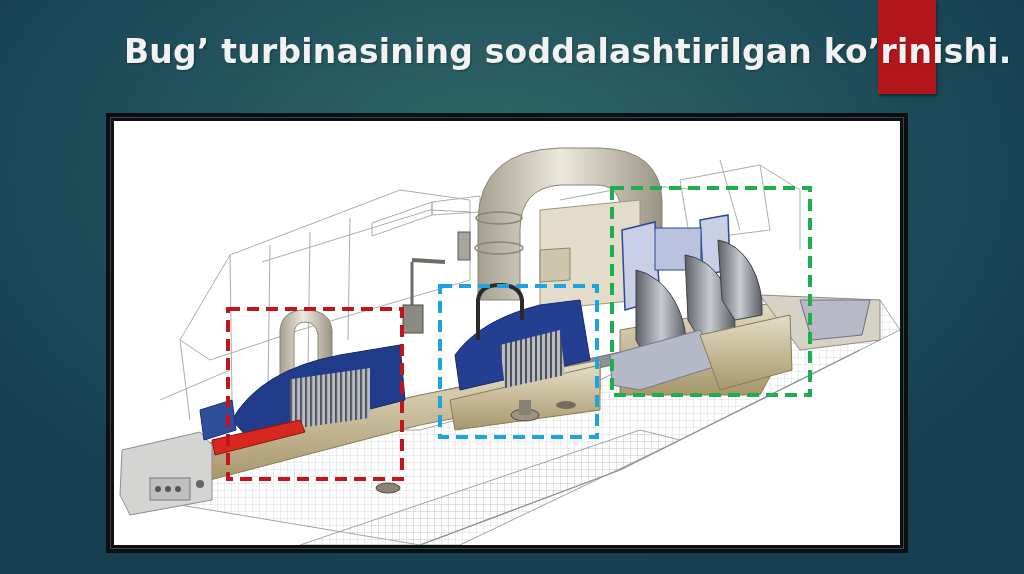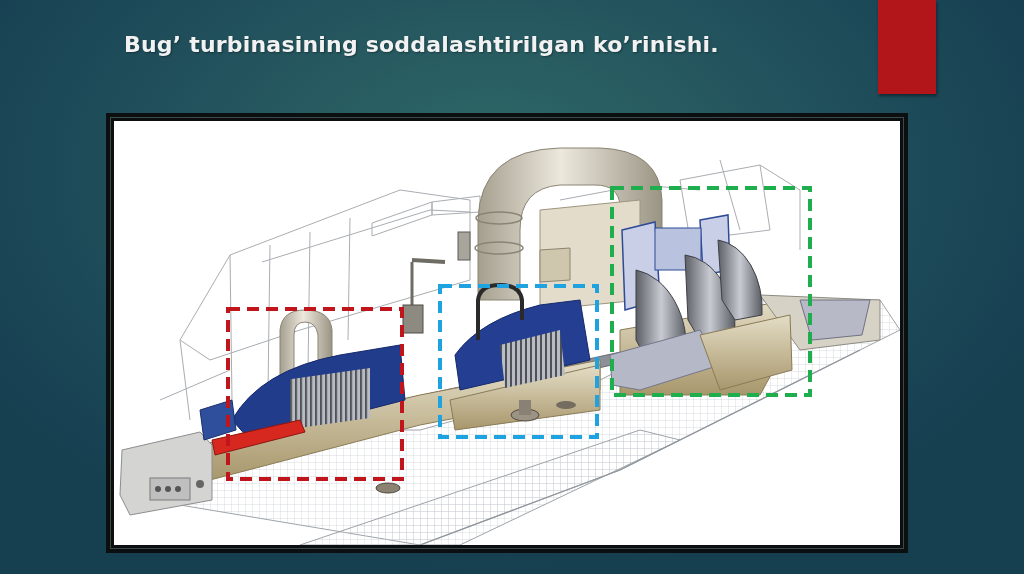--- a/index.html
+++ b/index.html
@@ -8,21 +8,21 @@
       background: radial-gradient(ellipse 60% 70% at 48% 30%, #2f6a68 0%, #24555e 45%, #1a4656 80%, #163f50 100%);
       font-family: "DejaVu Sans", sans-serif;
     }
     .accent-bar {
       position:absolute; left:878px; top:0; width:58px; height:94px;
       background:#b3161a; box-shadow: 1px 2px 3px rgba(0,0,0,0.45);
     }
     .title {
       position:absolute; left:124px; top:32px; margin:0;
       font-family: "DejaVu Sans", sans-serif; font-weight:bold;
-      font-size:22px; color:#f2f2f2; letter-spacing:0.2px; white-space:nowrap;
+      font-size:33px; color:#f2f2f2; letter-spacing:0.2px; white-space:nowrap;
       text-shadow: 1px 1px 2px rgba(0,0,0,0.35);
     }
     .frame {
       position:absolute; left:106px; top:113px; width:802px; height:440px;
       background:#0b0f10; box-sizing:border-box;
     }
     .frame-inner-line {
       position:absolute; left:4px; top:4px; right:4px; bottom:4px;
       border:1px solid #3c4a4c;
     }

